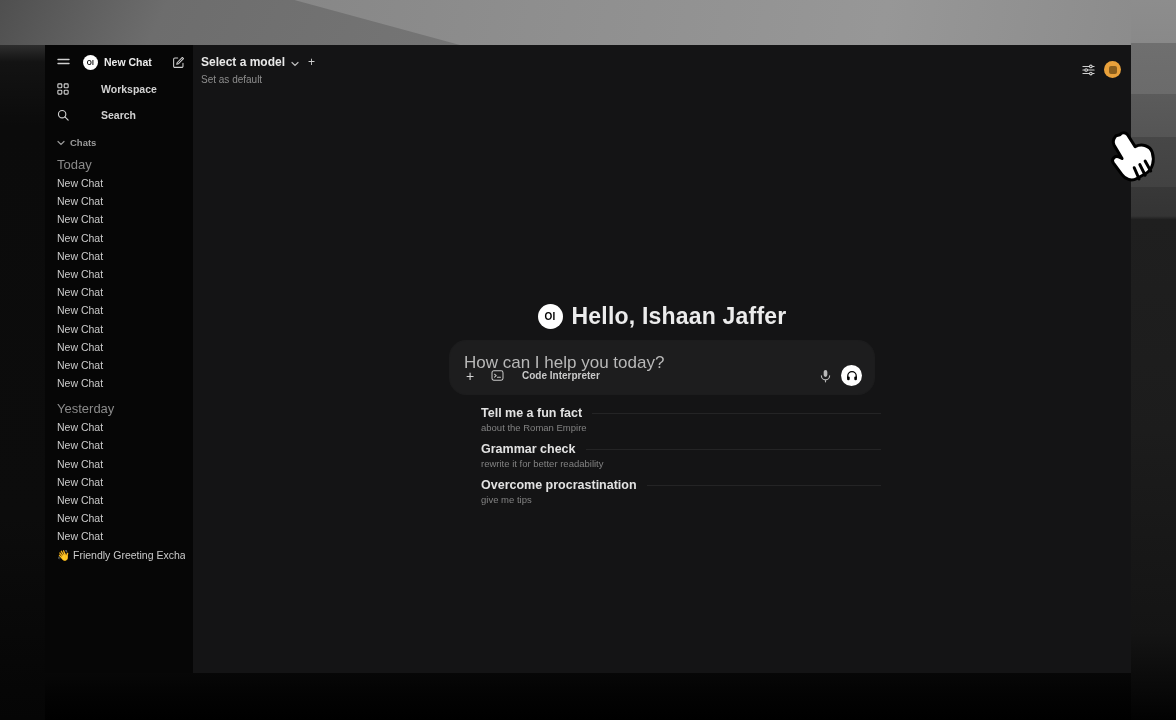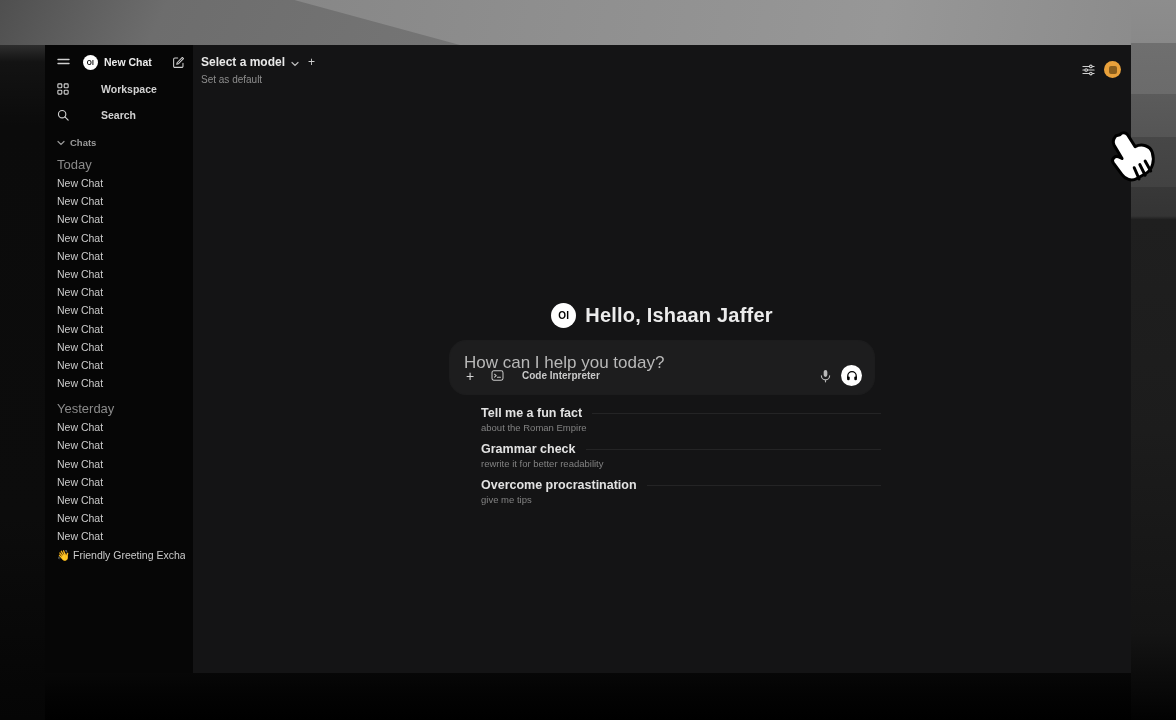--- a/index.html
+++ b/index.html
@@ -61,21 +61,21 @@
   .header-right { display:flex; align-items:center; gap:9px; }
   .avatar { width:17px; height:17px; border-radius:50%; background:#e9a13b; cursor:pointer;
     display:flex; align-items:center; justify-content:center; }
   .avatar .ph { width:8px; height:8px; border-radius:2px; background:rgba(60,40,5,.55); }
 
   .greeting { position:absolute; left:0; right:0; top:258px; display:flex; align-items:center;
     justify-content:center; gap:9px; }
   .greeting .logo-lg { width:25px; height:25px; border-radius:50%; background:#fff; color:#000;
     font-size:10px; font-weight:800; display:flex; align-items:center; justify-content:center;
     margin-left:0; letter-spacing:.2px; }
-  .greeting h1 { font-size:20px; font-weight:600; color:#ececec; letter-spacing:.2px;text-align:center; }
+  .greeting h1 { font-size:23px; font-weight:600; color:#ececec; letter-spacing:.2px;text-align:center; }
 
   .composer { position:absolute; left:257px; top:296px; width:424px; height:53px;
     background:#1d1d1e; border-radius:16px; box-shadow:0 0 0 1px rgba(255,255,255,0.035); }
   .composer .placeholder { font-size:17px; color:#b8b8b8; padding:12px 14px 0 14px; cursor:text; }
   .composer-row { position:absolute; left:12px; right:12px; bottom:8px; height:21px;
     display:flex; align-items:center; }
   .composer-row .plus-btn { color:#d5d5d5; font-size:14px; font-weight:400; cursor:pointer;
     width:16px; text-align:center; }
   .ci-pill { display:flex; align-items:center; margin-left:13px; cursor:pointer;gap:12px; }
   .ci-pill .ci-label { font-size:10px; font-weight:600; color:#c9c9c9; margin-left:6px; }

